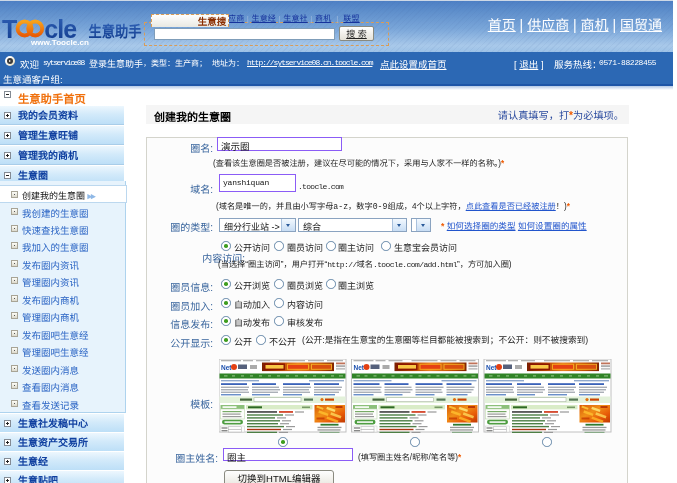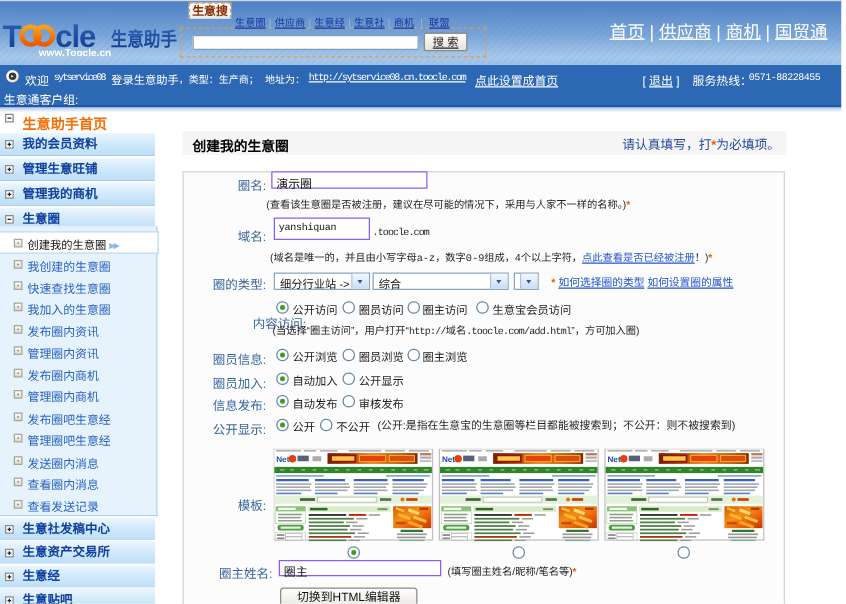--- a/index.html
+++ b/index.html
@@ -13,23 +13,23 @@
 
 #hdr{left:0;top:0;width:673px;height:52px;
  background:repeating-linear-gradient(135deg,rgba(70,100,160,0.07) 0 1px,rgba(255,255,255,0) 1px 4px),
  linear-gradient(180deg,#4b7ec4 0%,#5b8cca 18%,#7aa6d9 55%,#a9c9ea 88%,#9dc2e7 100%);}
 #hdr:before{content:"";position:absolute;left:0;top:0;width:100%;height:1px;background:#cdd8e6;}
 .hlinks{top:14px;right:15px;color:#fff;font-size:14px;}
 .hlinks a{color:#fff;}
 
 #logo{left:5px;top:11px;width:140px;height:34px;}
 
-#tab{left:151px;top:2px;width:32px;height:12px;background:linear-gradient(#fefefe,#e9e9e2);
+#tab{left:151px;top:14px;width:32px;height:12px;background:linear-gradient(#fefefe,#e9e9e2);
  border:1px dashed #d89c58;border-bottom:none;color:#8a2d00;font-weight:bold;font-size:9.5px;
- text-align:center;line-height:13px;z-index:2;}
+ text-align:center;line-height:13px;z-index:2;padding-left:44px;}
 #tablinks{left:188px;top:12px;font-size:8px;color:#9cb8dd;white-space:nowrap;letter-spacing:0.2px;}
 #tablinks a{color:#16339c;}
 #spanel{left:144px;top:22px;width:243px;height:22px;border:1px dashed #d89c58;}
 #sinput{left:154px;top:28px;width:179px;height:10px;border:1px solid #7f9db9;background:#fff;}
 #sbtn{left:339px;top:26px;width:33px;height:13px;background:linear-gradient(#ffffff,#e4e1d8);
  border:1px solid #898a80;border-radius:2px;font-size:9px;color:#222;text-align:center;line-height:14px;text-decoration:underline;}
 
 #wbar{left:0;top:52px;width:673px;height:32px;background:#2c68b4;color:#fff;font-size:9.5px;}
 #wbar a{color:#fff;}
 #wbar .ico{position:absolute;left:4.5px;top:4px;width:10px;height:10px;border-radius:50%;
@@ -269,21 +269,21 @@
     <span class="opt" style="left:234px;top:279px;">公开浏览</span>
   <span class="radio" style="left:274px;top:279px;"></span>
     <span class="opt" style="left:287px;top:279px;">圈员浏览</span>
   <span class="radio" style="left:326px;top:279px;"></span>
     <span class="opt" style="left:338px;top:279px;">圈主浏览</span>
 
   <div class="rlabel" style="top:298px;">圈员加入:</div>
   <span class="radio on" style="left:221px;top:298px;"></span>
     <span class="opt" style="left:234px;top:298px;">自动加入</span>
   <span class="radio" style="left:274px;top:298px;"></span>
-    <span class="opt" style="left:287px;top:298px;">公开显示</span>
+    <span class="opt" style="left:287px;top:298px;">内容访问</span>
 
   <div class="rlabel" style="top:316px;">信息发布:</div>
   <span class="radio on" style="left:221px;top:316px;"></span>
     <span class="opt" style="left:234px;top:316px;">自动发布</span>
   <span class="radio" style="left:274px;top:316px;"></span>
     <span class="opt" style="left:287px;top:316px;">审核发布</span>
 
   <div class="rlabel" style="top:335px;">公开显示:</div>
   <span class="radio on" style="left:221px;top:335px;"></span>
     <span class="opt" style="left:234px;top:335px;">公开</span>

